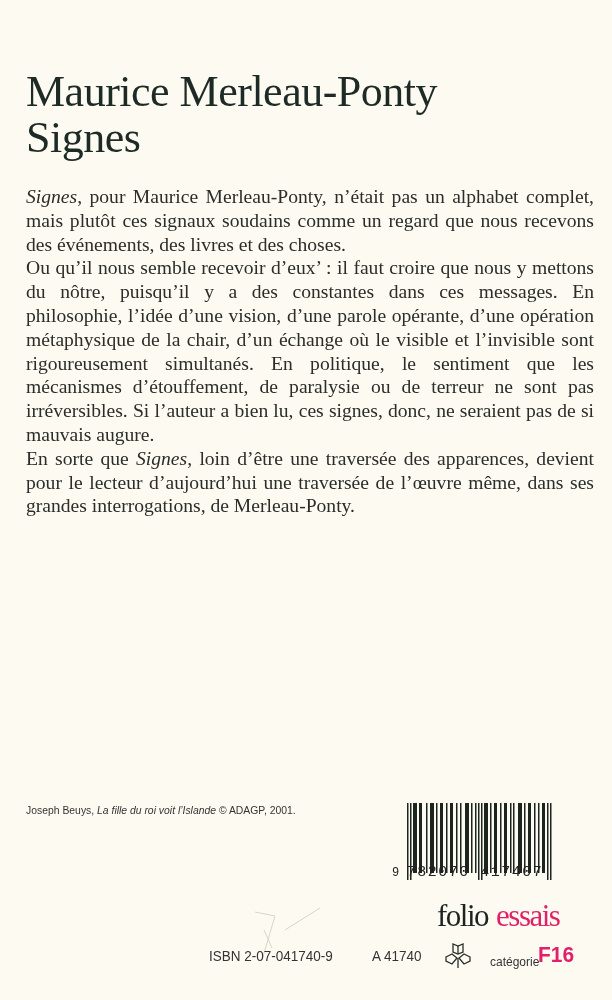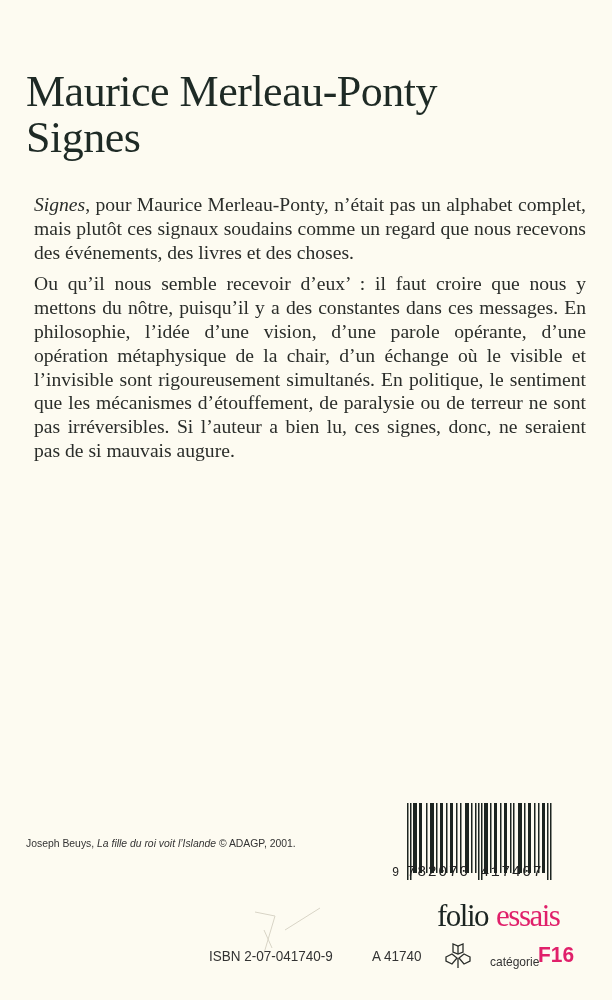--- a/index.html
+++ b/index.html
@@ -19,28 +19,27 @@
     margin-top: 21px;
   }
   .title-block div { white-space: nowrap; }
   .blurb {
     position: absolute; left: 26px; top: 185px; width: 568px;
     font-family: "Liberation Serif", "DejaVu Serif", serif;
     font-size: 19.6px; line-height: 23.8px;
     color: #2a2d2a;
     text-align: justify;
   }
-  .blurb p { margin: 8px; }
+  .blurb p { margin: 0; }
   .blurb em { font-style: italic; }
   .credit {
     position: absolute; left: 26px; top: 803px;
     font-family: "Liberation Sans", "DejaVu Sans", sans-serif;
     font-size: 10.4px; line-height: 15px;
     color: #333;
-    margin-top: 33px;
   }
   .credit em { font-style: italic; }
   .barcode {
     position: absolute; left: 378px; top: 800px; width: 200px; height: 86px;
   }
   .barcode svg { display: block; }
   .barcode-digits {
     position: absolute; left: 392px; top: 864px;
     font-family: Liberation Mono, monospace;
     font-size: 15px; color: #222; letter-spacing: 1.5px;
@@ -86,20 +85,21 @@
 <body>
 
 <div class="title-block">
   <div>Maurice Merleau-Ponty</div>
   <div>Signes</div>
 </div>
 
 <div class="blurb">
   <p><em>Signes</em><span>, pour Maurice Merleau-Ponty, n’était pas un alphabet complet, mais plutôt ces signaux soudains comme un regard que nous recevons des événements, des livres et des choses.</span></p>
   <p>Ou qu’il nous semble recevoir d’eux’ : il faut croire que nous y mettons du nôtre, puisqu’il y a des constantes dans ces messages. En philosophie, l’idée d’une vision, d’une parole opérante, d’une opération métaphysique de la chair, d’un échange où le visible et l’invisible sont rigoureusement simultanés. En politique, le sentiment que les mécanismes d’étouffement, de paralysie ou de terreur ne sont pas irréversibles. Si l’auteur a bien lu, ces signes, donc, ne seraient pas de si mauvais augure.</p>
+  <p><span>En sorte que </span><em>Signes</em><span>, loin d’être une traversée des apparences, devient pour le lecteur d’aujourd’hui une traversée de l’œuvre même, dans ses grandes interrogations, de Merleau-Ponty.</span></p>
 </div>
 
 <div class="credit">
   <div><span>Joseph Beuys, </span><em>La fille du roi voit l’Islande</em><span> © ADAGP, 2001.</span></div>
 </div>
 
 <div class="barcode">
   <svg width="200" height="80" viewBox="0 0 200 80">
     <g fill="#1c2420">
       <rect x="29" y="3" width="1.5" height="77"></rect>

